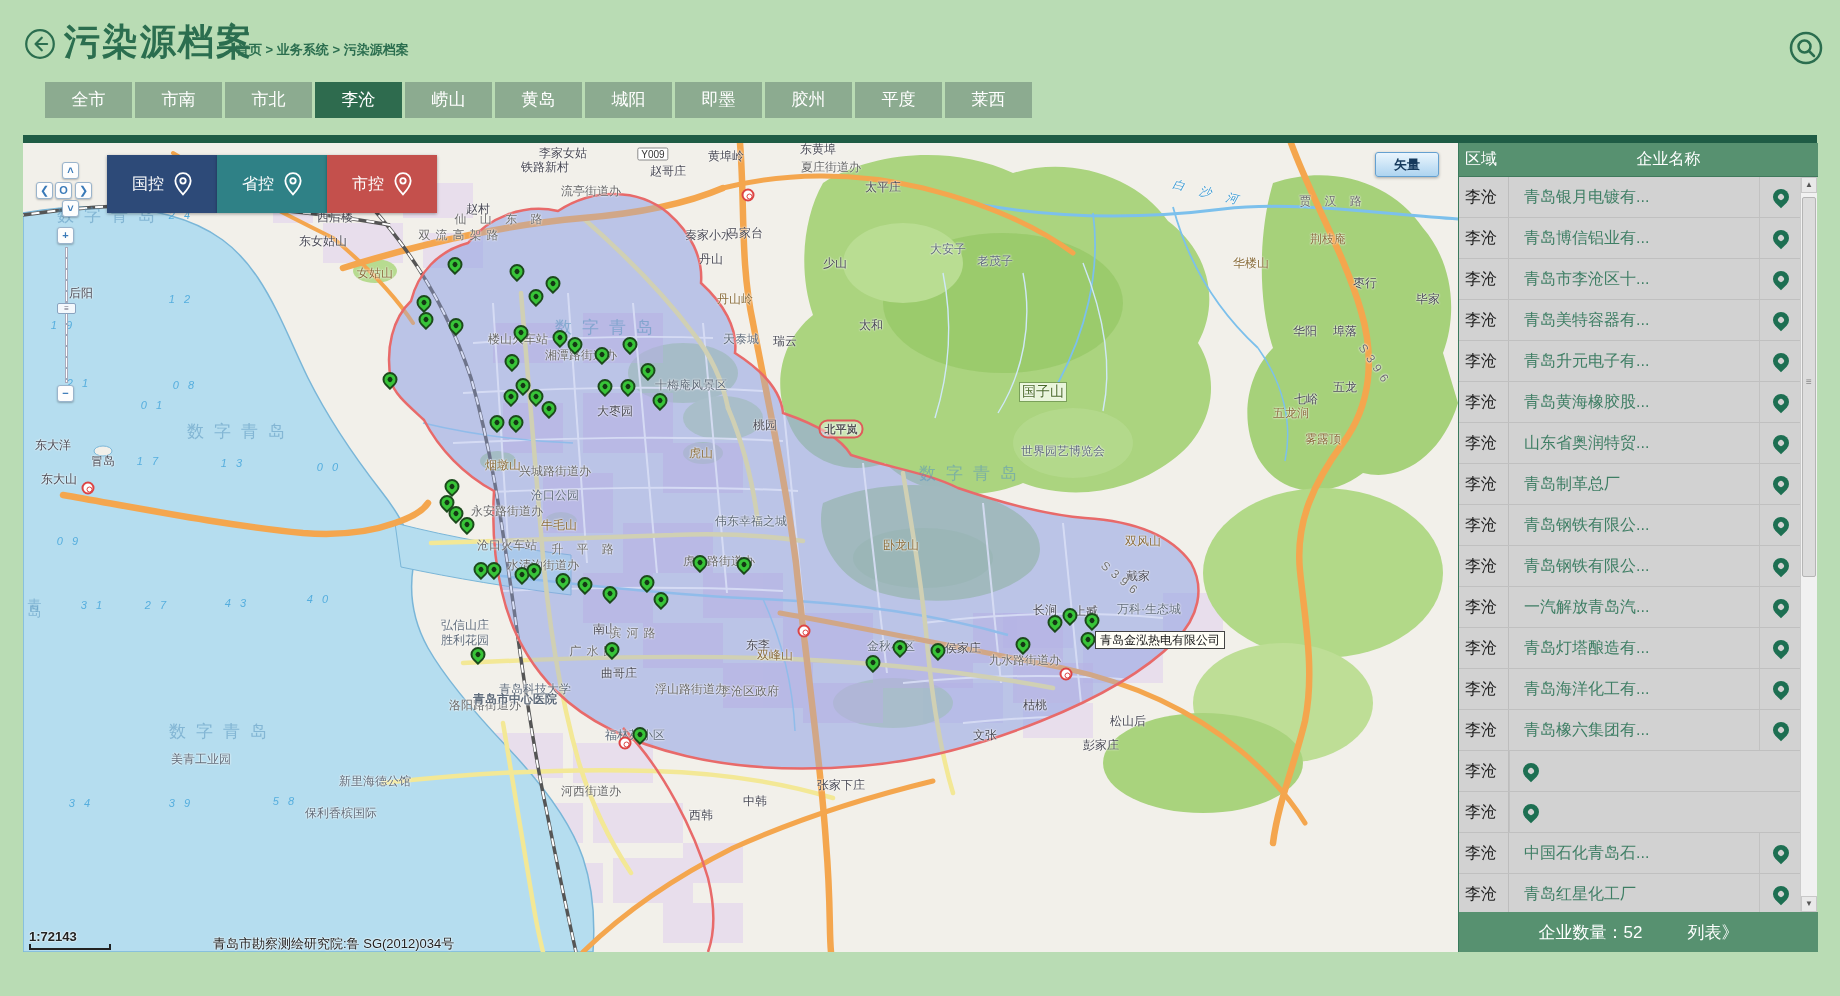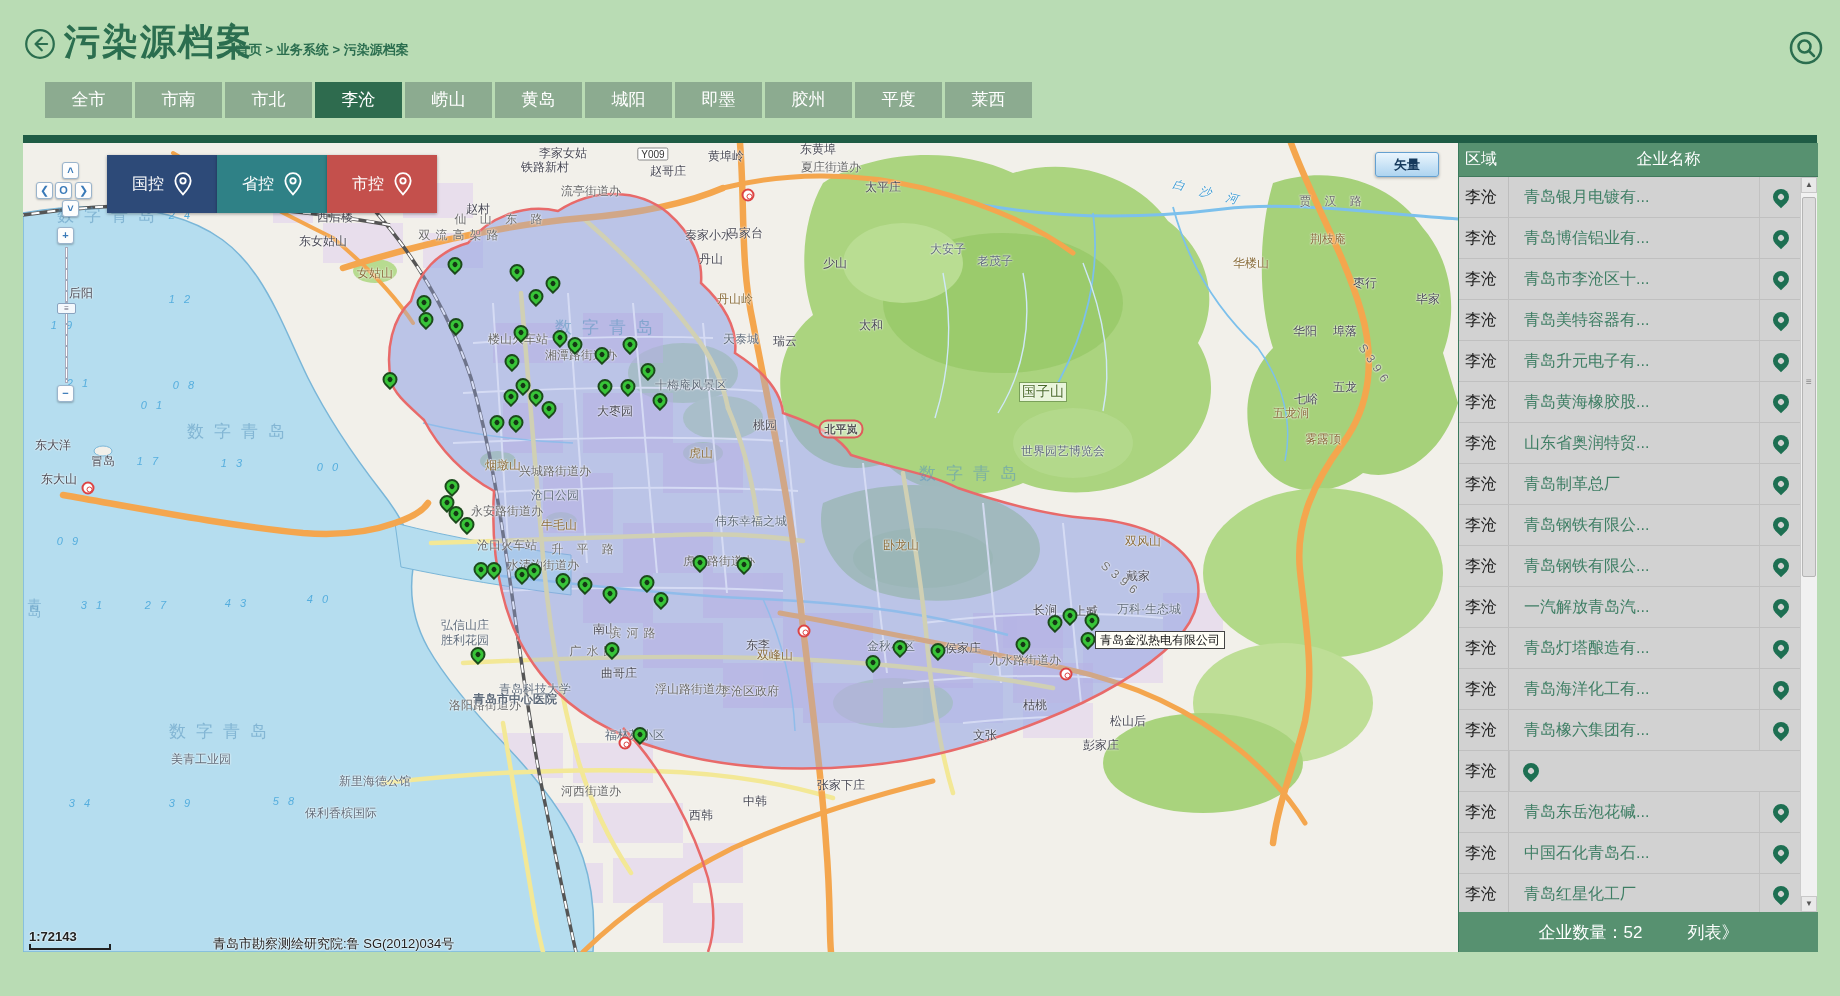--- a/index.html
+++ b/index.html
@@ -604,21 +604,20 @@
           </div>
         </div>
         <div class="sb-row">
           <div class="cell-region">李沧</div>
           <div class="cell-pin">
             <div class="rpin"></div>
           </div>
         </div>
         <div class="sb-row">
           <div class="cell-region">李沧</div>
-          <div class="cell-name">青岛东岳泡花碱...</div>
           <div class="cell-pin">
             <div class="rpin"></div>
           </div>
         </div>
         <div class="sb-row">
           <div class="cell-region">李沧</div>
           <div class="cell-name">中国石化青岛石...</div>
           <div class="cell-pin">
             <div class="rpin"></div>
           </div>

